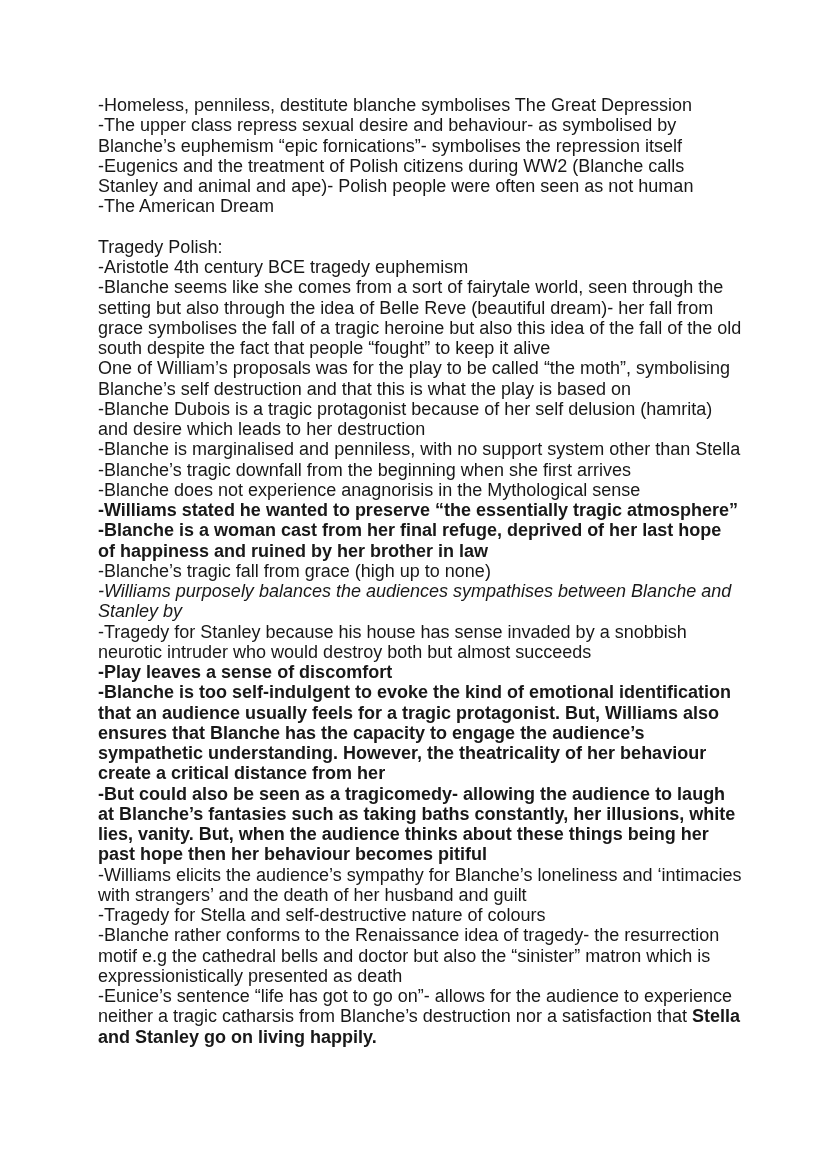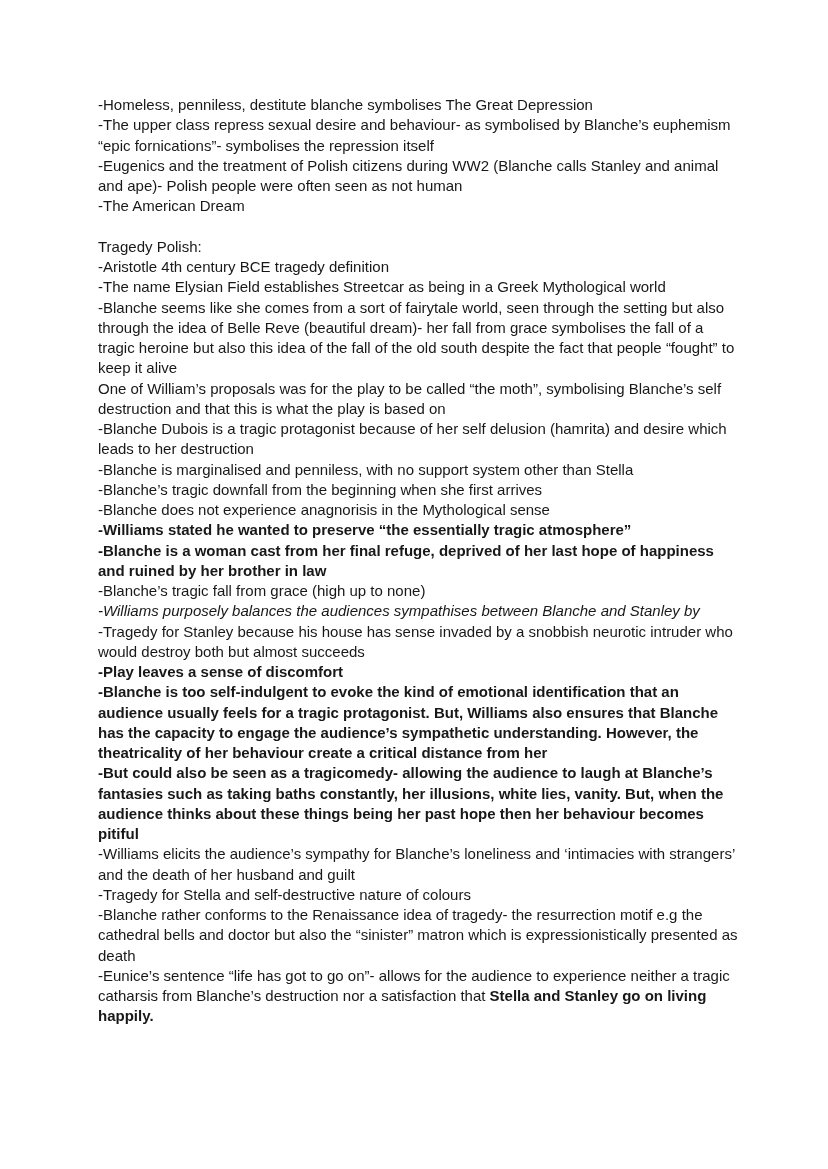--- a/index.html
+++ b/index.html
@@ -14,21 +14,21 @@
     background: #ffffff;
     overflow: hidden;
     box-sizing: border-box;
   }
   .doc-body {
     position: absolute;
     left: 98px;
     top: 95px;
     width: 644px;
     font-family: "Liberation Sans", sans-serif;
-    font-size: 15px;
+    font-size: 18px;
     line-height: 20.25px;
     color: #181818;
     letter-spacing: 0px;
     word-spacing: 0px;
   }
   .doc-body p.line {
     margin: 0;
     padding: 0;
     min-height: 20.25px;
   }
@@ -40,22 +40,21 @@
 <body>
 
 <div class="page">
   <div class="doc-body">
       <p class="line"><span class="run">-Homeless, penniless, destitute blanche symbolises The Great Depression</span></p>
       <p class="line"><span class="run">-The upper class repress sexual desire and behaviour- as symbolised by Blanche’s euphemism “epic fornications”- symbolises the repression itself</span></p>
       <p class="line"><span class="run">-Eugenics and the treatment of Polish citizens during WW2 (Blanche calls Stanley and animal and ape)- Polish people were often seen as not human</span></p>
       <p class="line"><span class="run">-The American Dream</span></p>
       <p class="line">&nbsp;</p>
       <p class="line"><span class="run">Tragedy Polish:</span></p>
-      <p class="line"><span class="run">-Aristotle 4th century BCE tragedy definition</span></p>
-      <p class="line"><span class="run">-The name Elysian Field establishes Streetcar as being in a Greek Mythological world</span></p>
+      <p class="line"><span class="run">-Aristotle 4th century BCE tragedy euphemism</span></p>
       <p class="line"><span class="run">-Blanche seems like she comes from a sort of fairytale world, seen through the setting but also through the idea of Belle Reve (beautiful dream)- her fall from grace symbolises the fall of a tragic heroine but also this idea of the fall of the old south despite the fact that people “fought” to keep it alive</span></p>
       <p class="line"><span class="run">One of William’s proposals was for the play to be called “the moth”, symbolising Blanche’s self destruction and that this is what the play is based on</span></p>
       <p class="line"><span class="run">-Blanche Dubois is a tragic protagonist because of her self delusion (hamrita) and desire which leads to her destruction</span></p>
       <p class="line"><span class="run">-Blanche is marginalised and penniless, with no support system other than Stella</span></p>
       <p class="line"><span class="run">-Blanche’s tragic downfall from the beginning when she first arrives</span></p>
       <p class="line"><span class="run">-Blanche does not experience anagnorisis in the Mythological sense</span></p>
       <p class="line"><span class="run b">-Williams stated he wanted to preserve “the essentially tragic atmosphere”</span></p>
       <p class="line"><span class="run b">-Blanche is a woman cast from her final refuge, deprived of her last hope of happiness and ruined by her brother in law</span></p>
       <p class="line"><span class="run">-Blanche’s tragic fall from grace (high up to none)</span></p>
       <p class="line"><span class="run i">-Williams purposely balances the audiences sympathises between Blanche and Stanley by</span></p>

